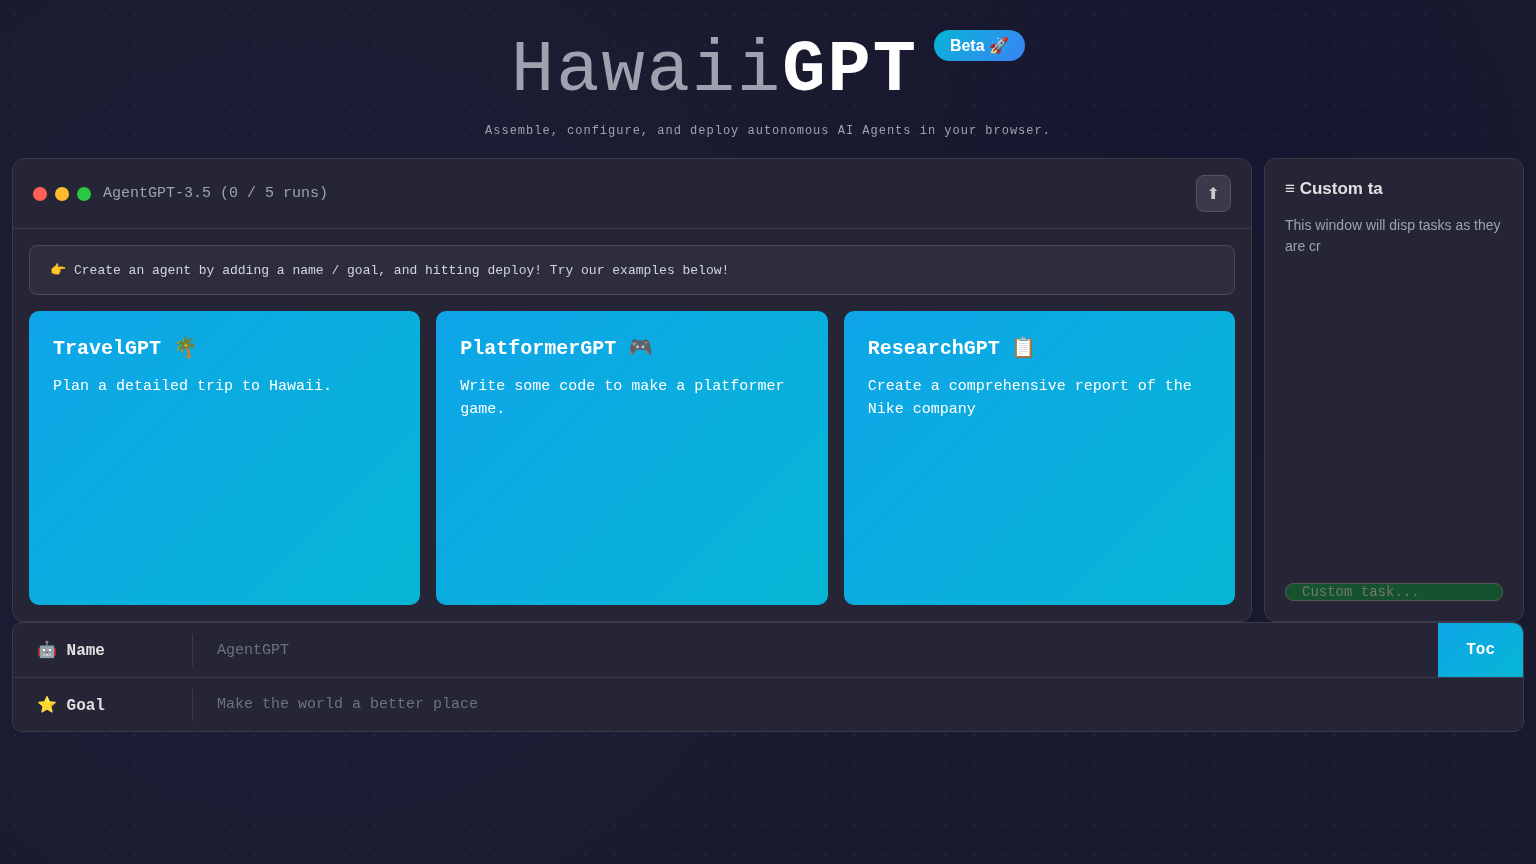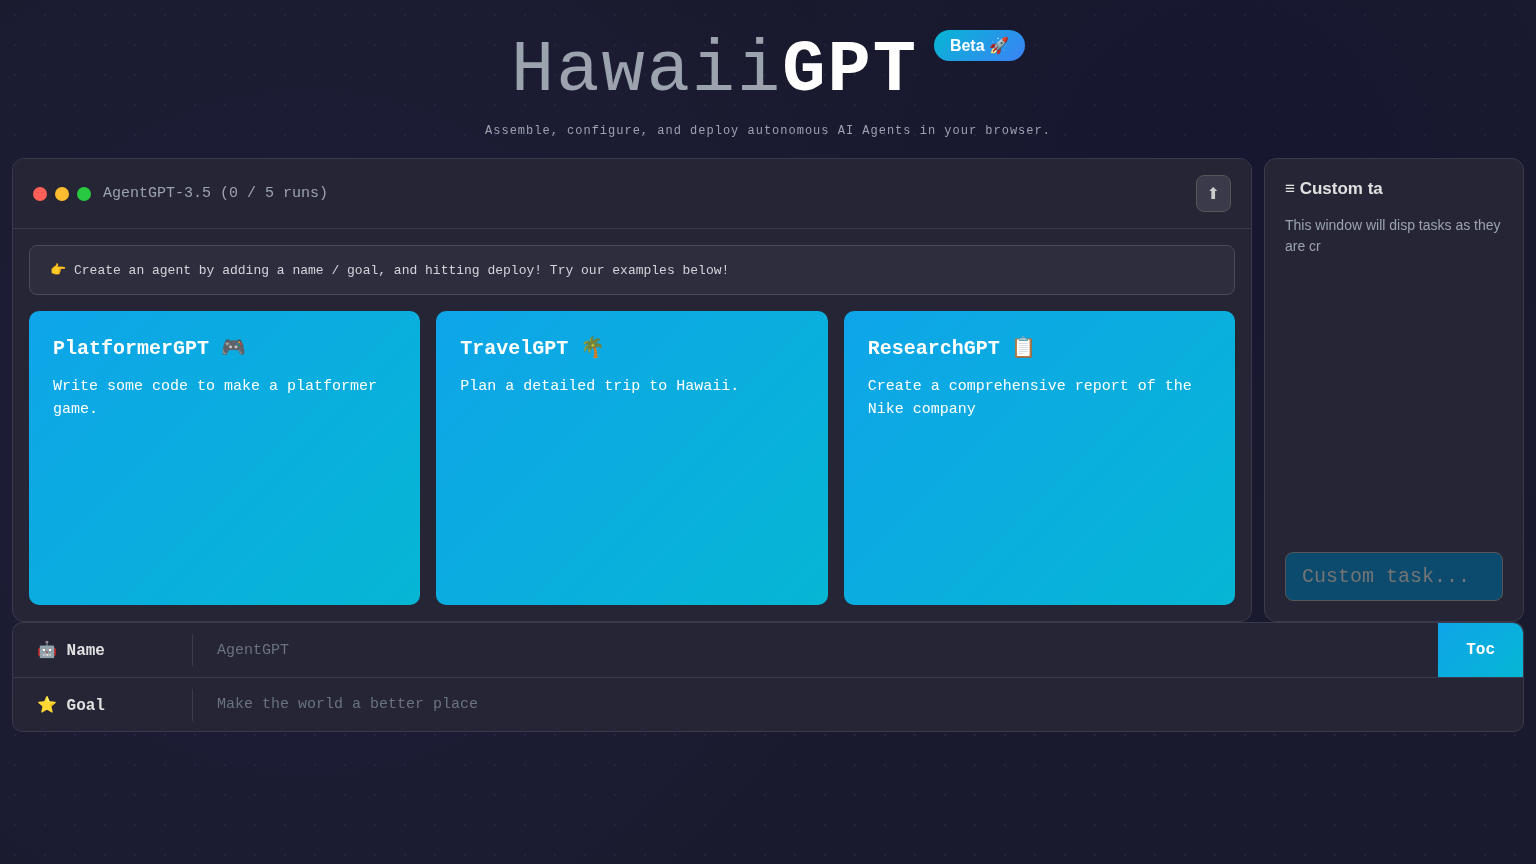--- a/index.html
+++ b/index.html
@@ -229,26 +229,26 @@
 
     .right-panel-desc {
       font-size: 14px;
       color: #9ca3af;
       font-family: Liberation Sans, sans-serif;
       line-height: 1.5;
     }
 
     .custom-task-input {
       margin-top: auto;
-      background-color: #0c4a6e;
+      background-color: #14532d;
       border: 1px solid #555;
       border-radius: 8px;
-      padding: 12px 16px;
+      padding: 0 16px;
       color: #9ca3af;
-      font-size: 20px;
+      font-size: 14px;
       font-family: 'Courier New', Courier, monospace;
       width: 100%;
       outline: none;
     }
 
     
     .bottom-form {
       padding: 0 12px;
       margin-top: 0;
     }
@@ -347,29 +347,29 @@
         </button>
       </div>
 
       <div class="info-banner">
         <span>👉  Create an agent by adding a name / goal, and hitting deploy! Try our examples below!</span>
       </div>
 
       <div class="examples-grid">
         <div class="example-card">
           <div class="example-card-title">
+            <span>TravelGPT 🌴</span>
+          </div>
+          <div class="example-card-desc">Plan a detailed trip to Hawaii.</div>
+        </div>
+        <div class="example-card">
+          <div class="example-card-title">
             <span>PlatformerGPT 🎮</span>
           </div>
           <div class="example-card-desc">Write some code to make a platformer game.</div>
-        </div>
-        <div class="example-card">
-          <div class="example-card-title">
-            <span>TravelGPT 🌴</span>
-          </div>
-          <div class="example-card-desc">Plan a detailed trip to Hawaii.</div>
         </div>
         <div class="example-card">
           <div class="example-card-title">
             <span>ResearchGPT 📋</span>
           </div>
           <div class="example-card-desc">Create a comprehensive report of the Nike company</div>
         </div>
       </div>
     </div>
 

